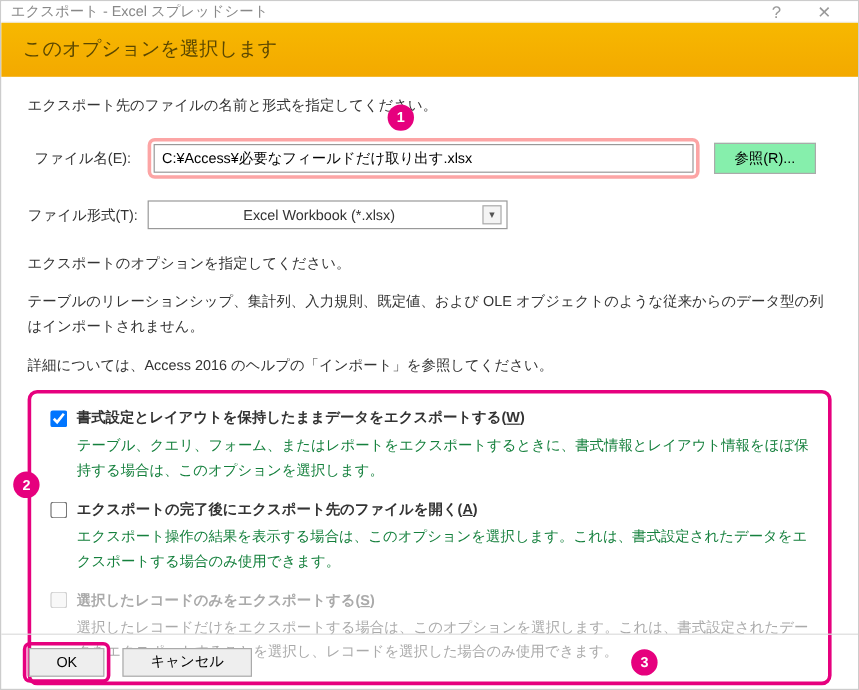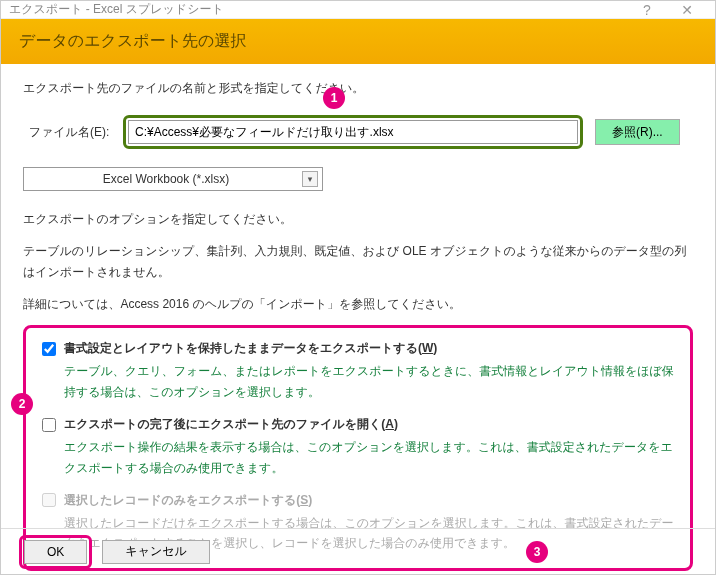--- a/index.html
+++ b/index.html
@@ -48,21 +48,21 @@
     align-items: center;
     margin-bottom: 18px;
   }
   .field-label {
     width: 100px;
     text-align: center;
     padding-right: 8px;
     color: #333;
   }
   .filename-box {
-    border: 3px solid #4d7c0f;
+    border: 3px solid #fca5a5;
     border-radius: 6px;
     padding: 2px;
     flex: 0 0 460px;
   }
   .input-flat {
     border: 1px solid #999;
     height: 24px;
     padding: 2px 6px;
     font-size: 12px;
     width: 100%;
@@ -161,35 +161,36 @@
 </head>
 <body>
 
 <div class="titlebar">
   <span class="title">エクスポート - Excel スプレッドシート</span>
   <span class="win-btn">?</span>
   <span class="win-btn">✕</span>
 </div>
 
 <div class="header-banner">
-  <span>データのエクスポート先の選択</span>
+  <span>このオプションを選択します</span>
 </div>
 
 <div class="content">
   <div class="instruction">エクスポート先のファイルの名前と形式を指定してください。</div>
 
   <div class="field-row">
     <div class="field-label">ファイル名(E):</div>
     <div class="filename-box">
       <input class="input-flat" value="C:¥Access¥必要なフィールドだけ取り出す.xlsx" style="">
     </div>
     <button class="browse-btn">参照(R)...</button>
   </div>
 
   <div class="field-row">
+    <div class="field-label">ファイル形式(T):</div>
     <div class="format-select-wrap">
       <span class="val">Excel Workbook (*.xlsx)</span>
       <span class="chev">▾</span>
     </div>
   </div>
 
   <div class="section-text">エクスポートのオプションを指定してください。</div>
   <div class="section-text">テーブルのリレーションシップ、集計列、入力規則、既定値、および OLE オブジェクトのような従来からのデータ型の列はインポートされません。</div>
   <div class="section-text">詳細については、Access 2016 のヘルプの「インポート」を参照してください。</div>
 

